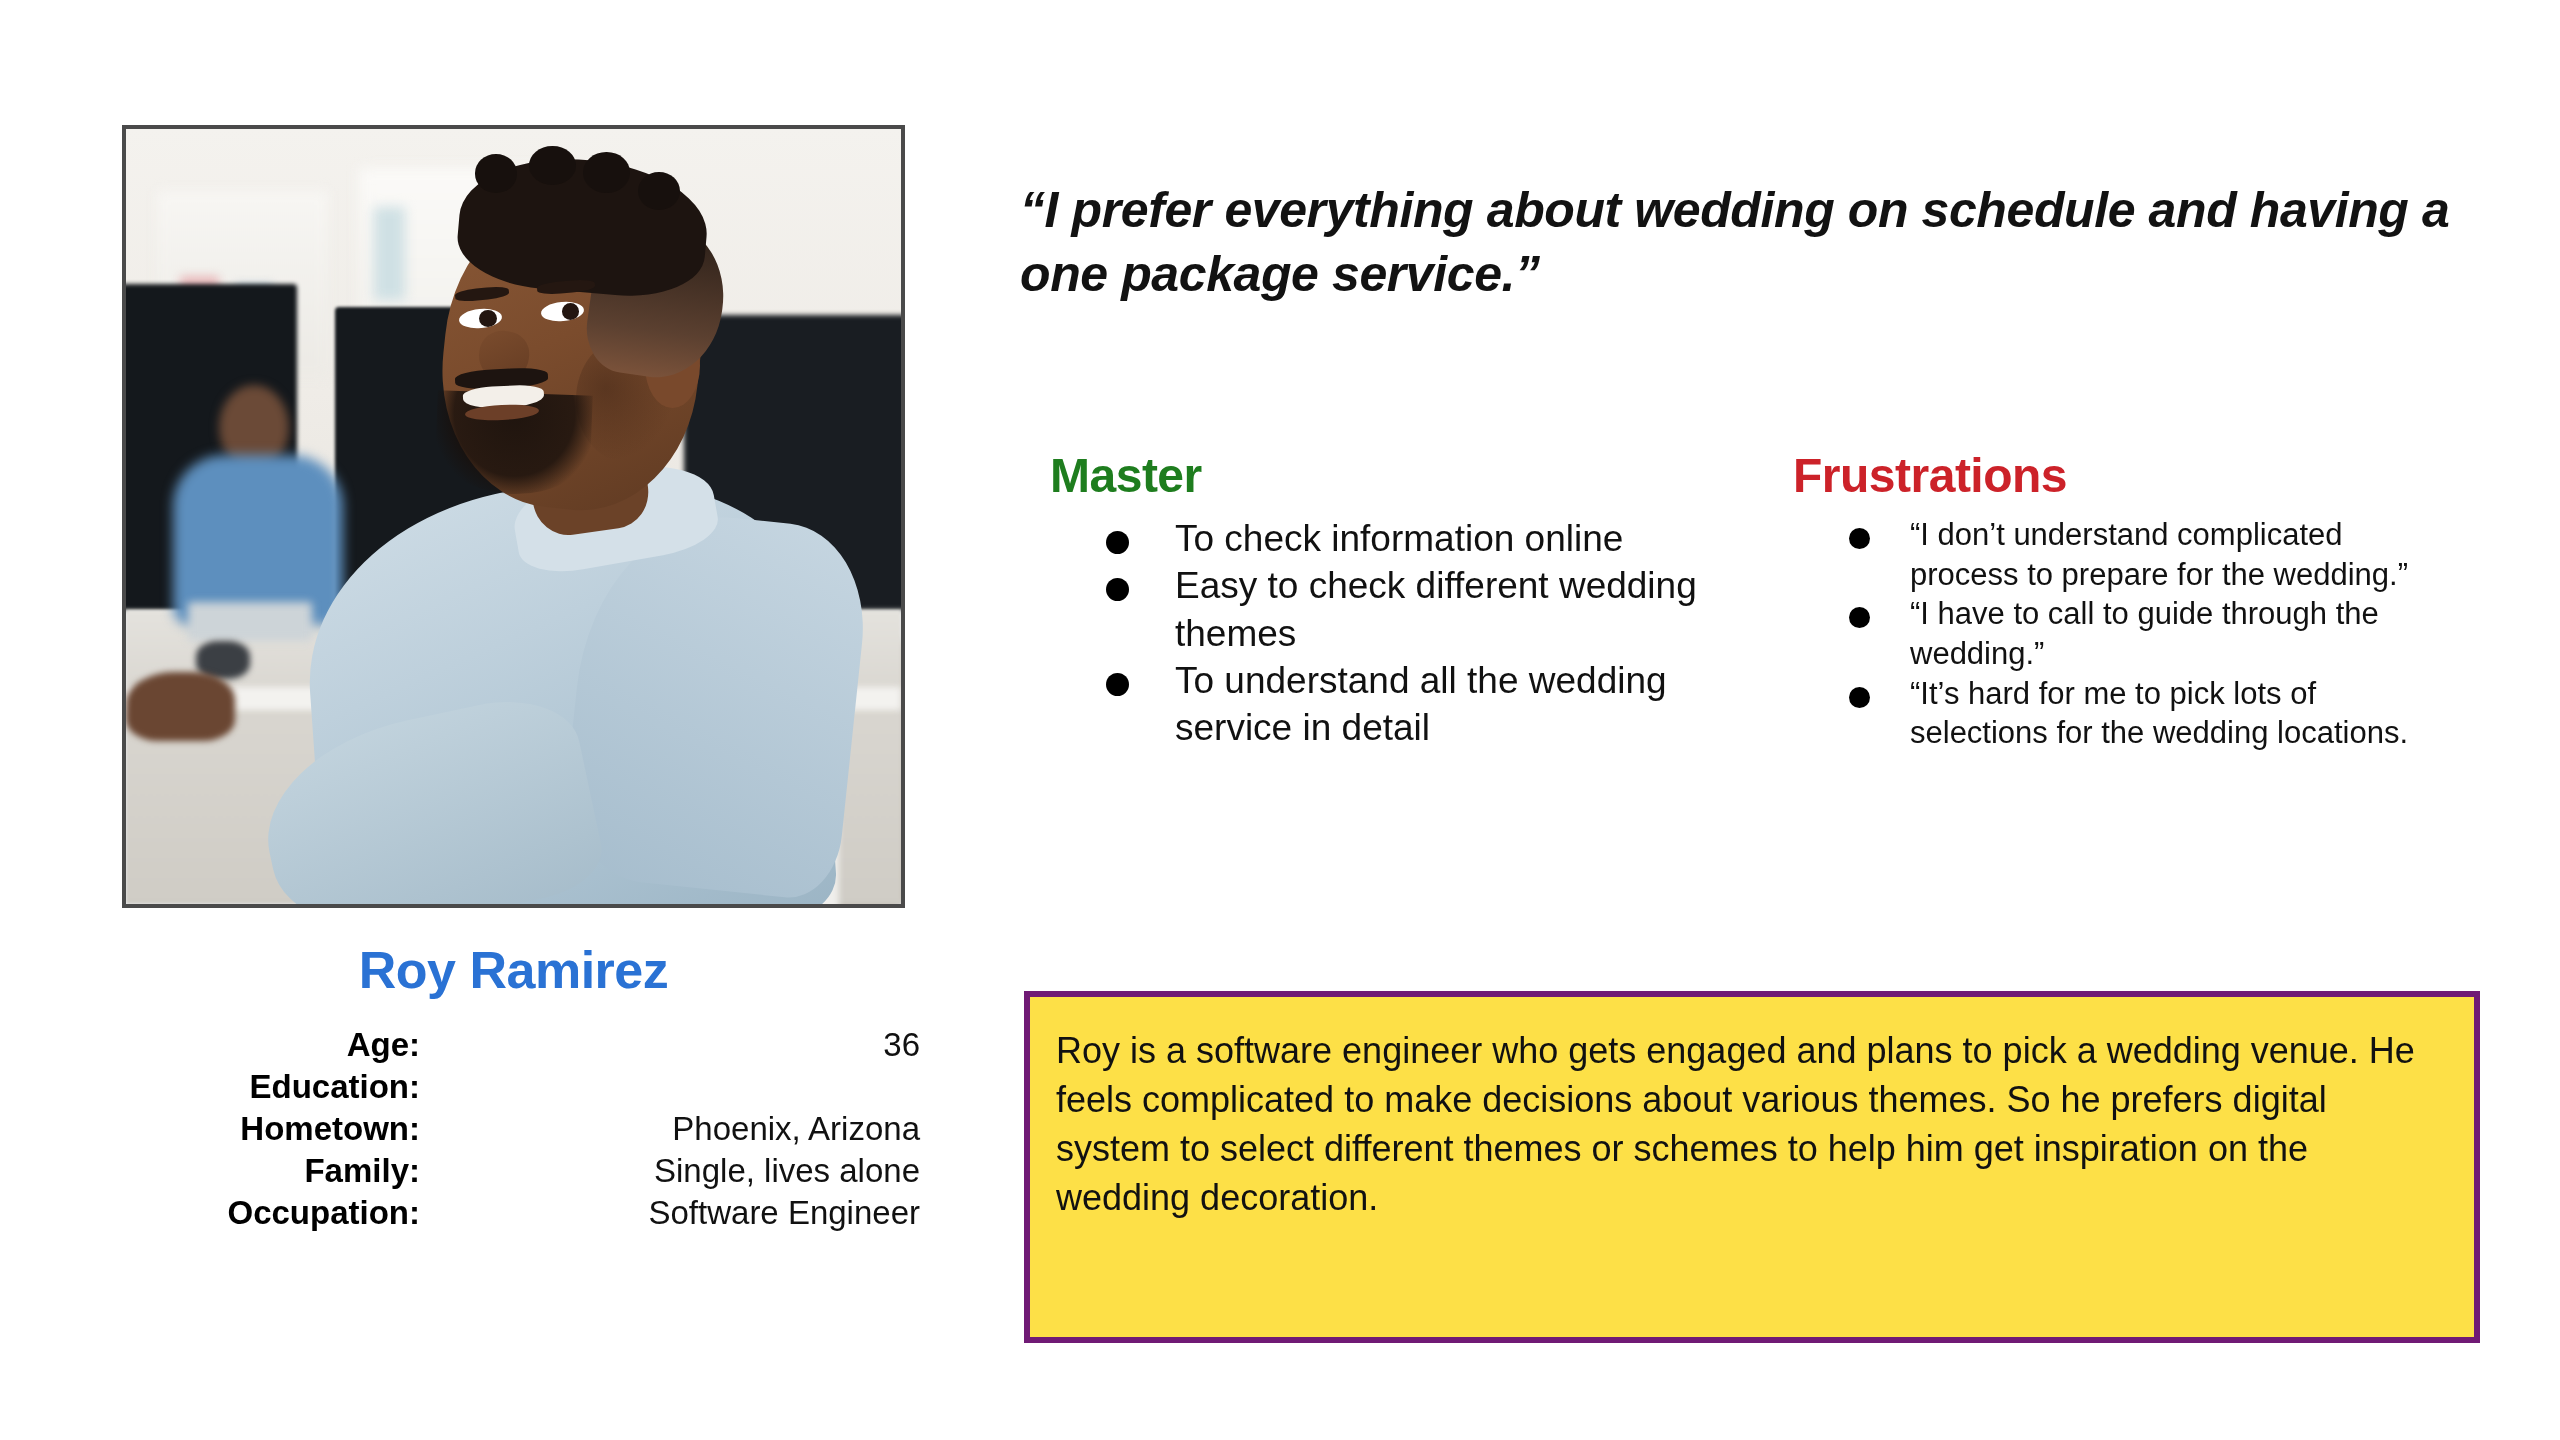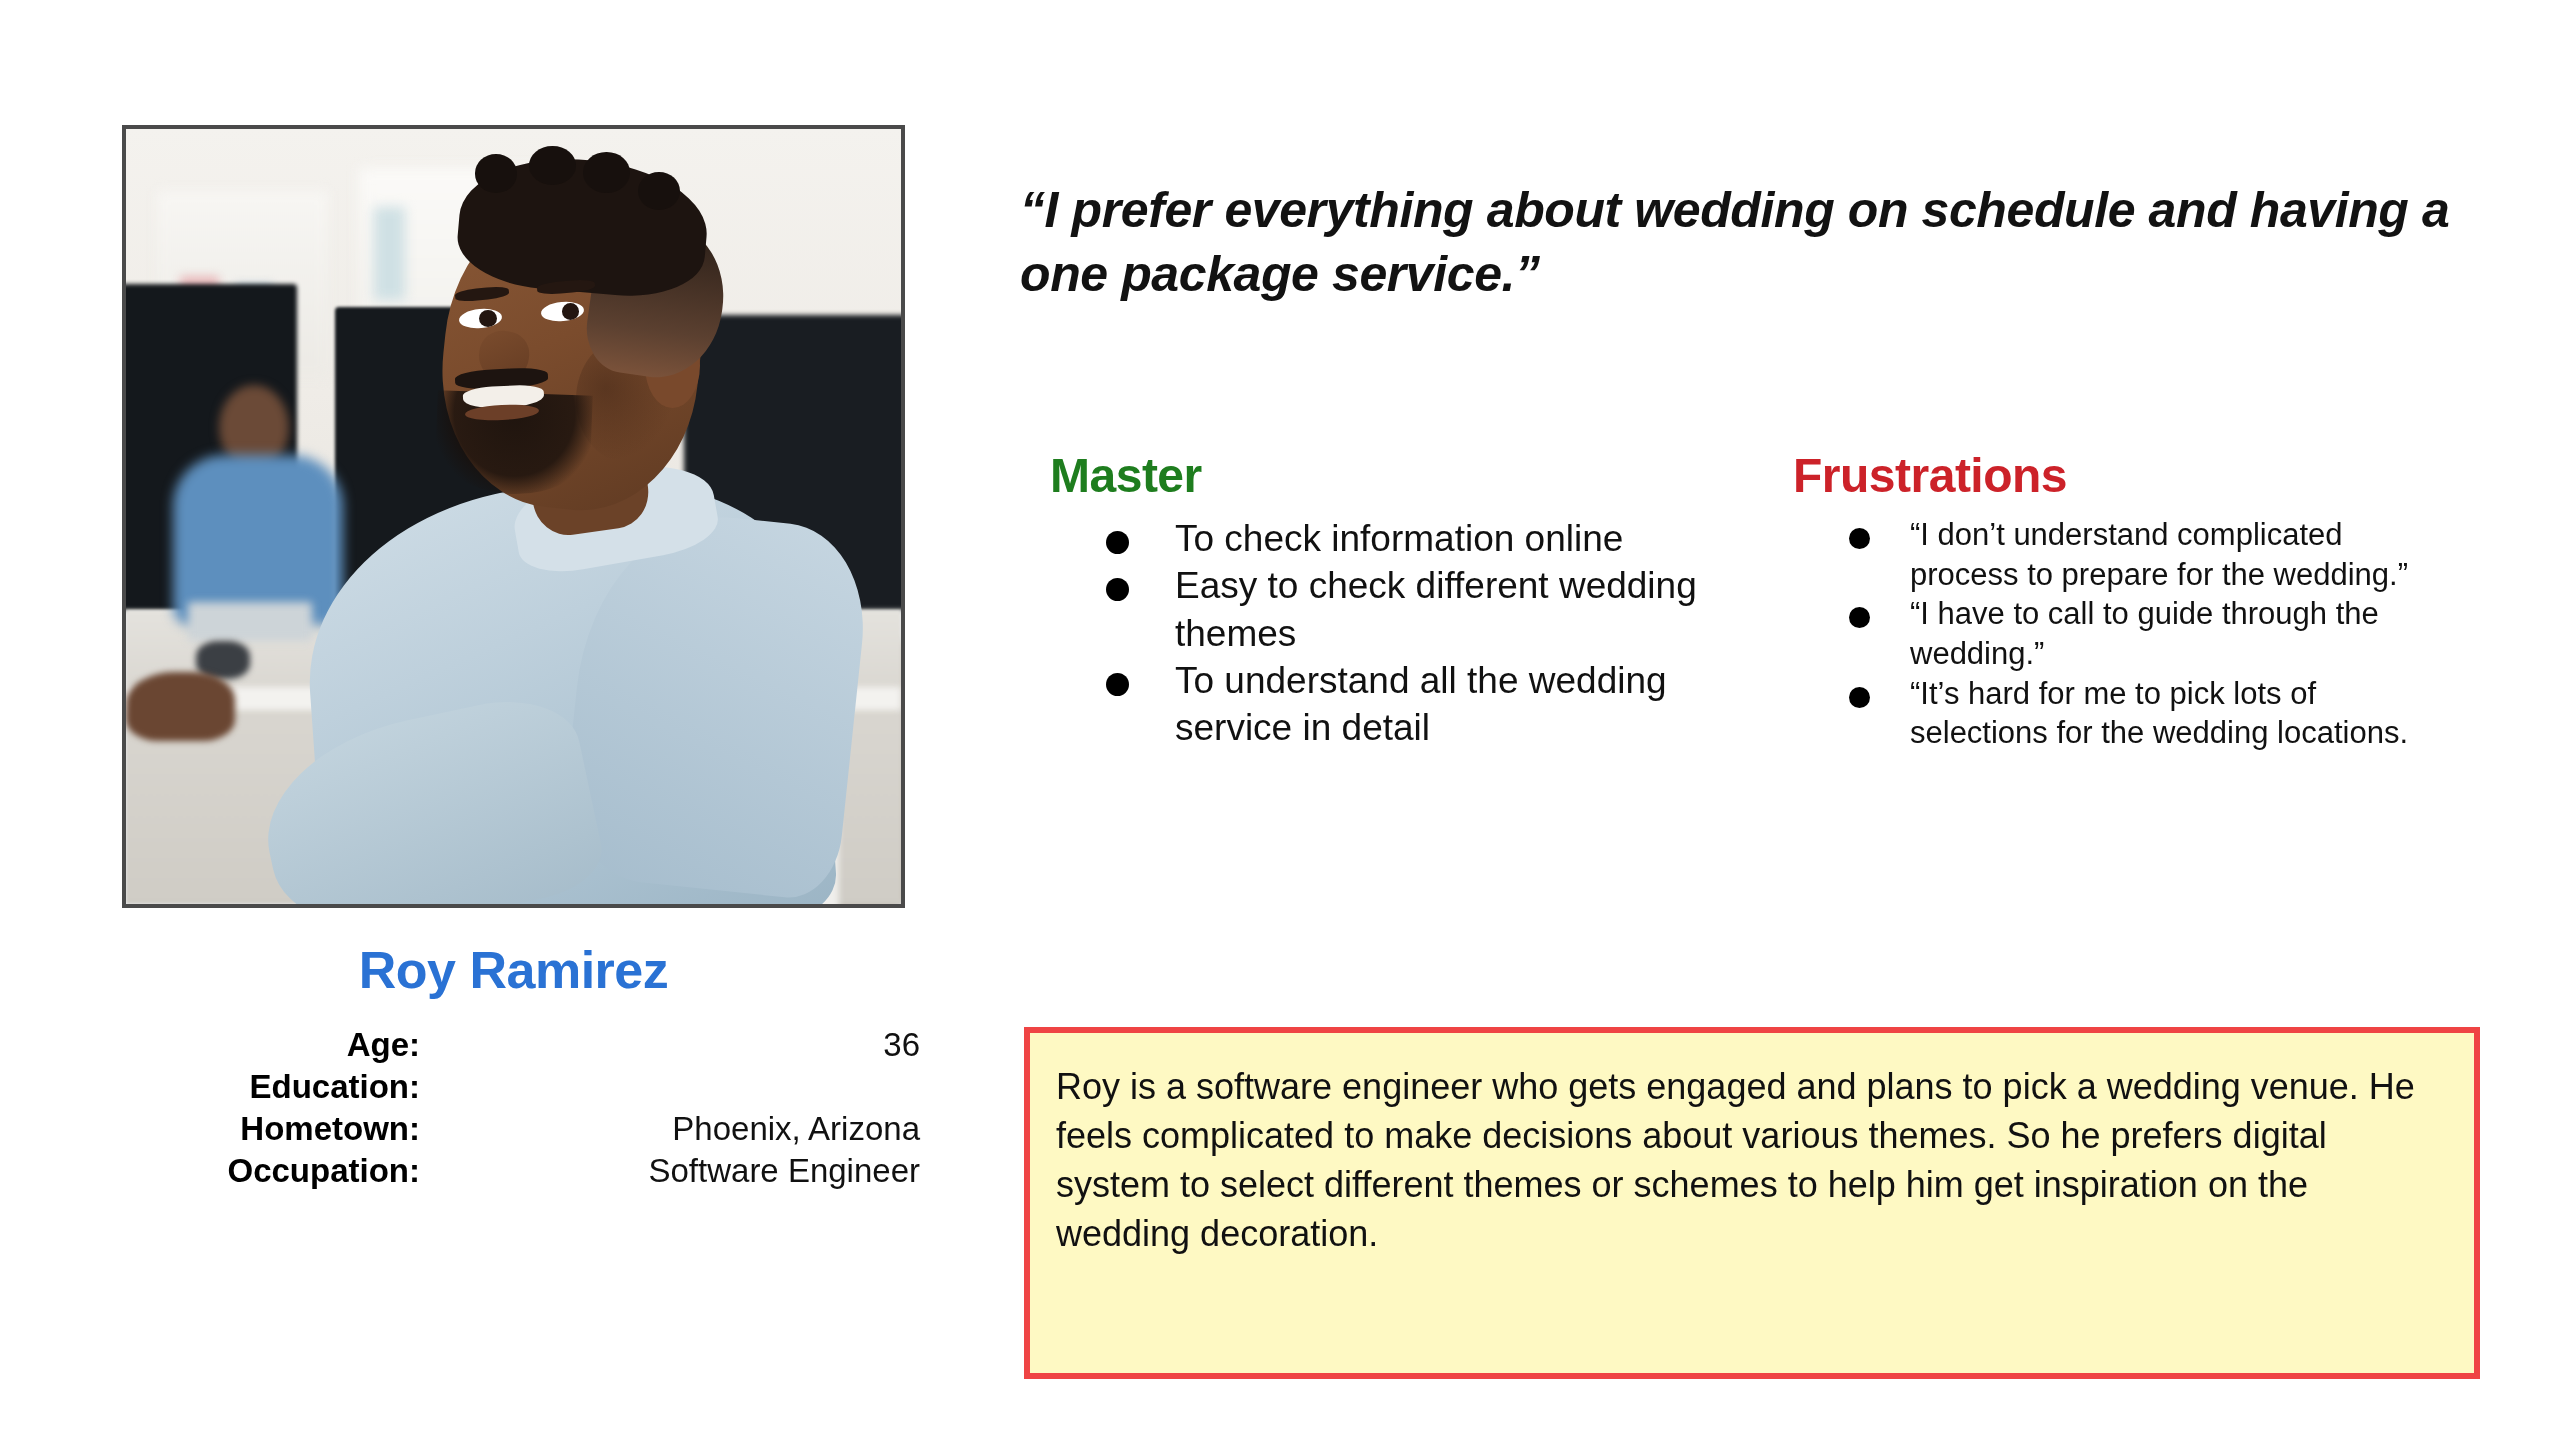--- a/index.html
+++ b/index.html
@@ -353,26 +353,26 @@
   }
   #frustrations-col .bullet-text {
     font-size: 31px;
     line-height: 1.28;
     color: #111;
   }
 
   #bio-box {
     position: absolute;
     left: 1024px;
-    top: 1027px;
+    top: 991px;
     width: 1456px;
     height: 352px;
-    border: 6px solid #ef4444;
+    border: 6px solid #701a75;
     box-sizing: border-box;
-    background: #fef9c3;
+    background: #fde047;
   }
   #bio-text {
     margin: 0;
     padding: 30px 28px 0 26px;
     font-size: 36px;
     line-height: 1.36;
     color: #111;
   }
 </style>
 </head>
@@ -439,20 +439,24 @@
     <div class="attr-value">36</div>
   </div>
   <div class="attr-row">
     <div class="attr-label">Education:</div>
   </div>
   <div class="attr-row">
     <div class="attr-label">Hometown:</div>
     <div class="attr-value">Phoenix, Arizona</div>
   </div>
   <div class="attr-row">
+    <div class="attr-label">Family:</div>
+    <div class="attr-value">Single, lives alone</div>
+  </div>
+  <div class="attr-row">
     <div class="attr-label">Occupation:</div>
     <div class="attr-value">Software Engineer</div>
   </div>
 </div>
 
 <div id="quote">“I prefer everything about wedding on schedule and having a one package service.”</div>
 
 <div id="goals-col">
   <div class="section-title" id="goals-title">Master</div>
   <ul class="bullets">

